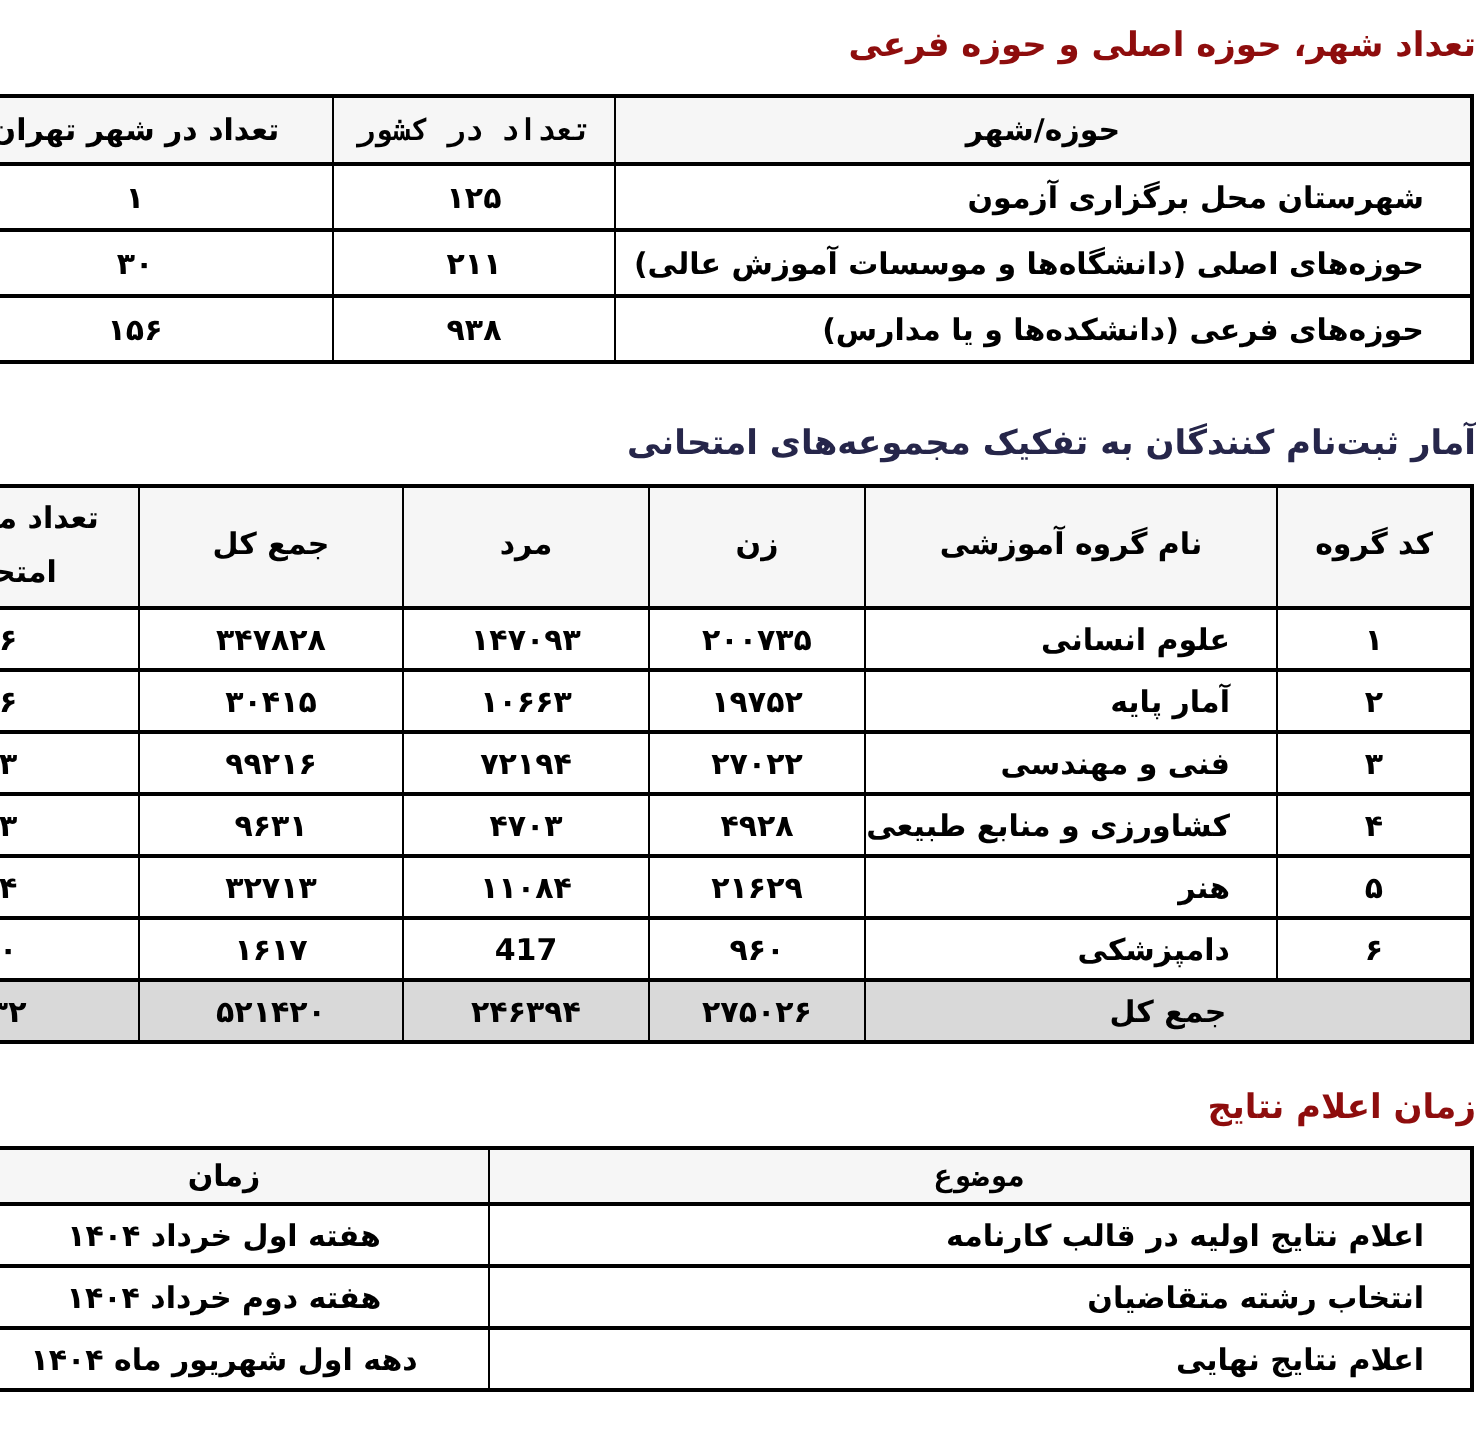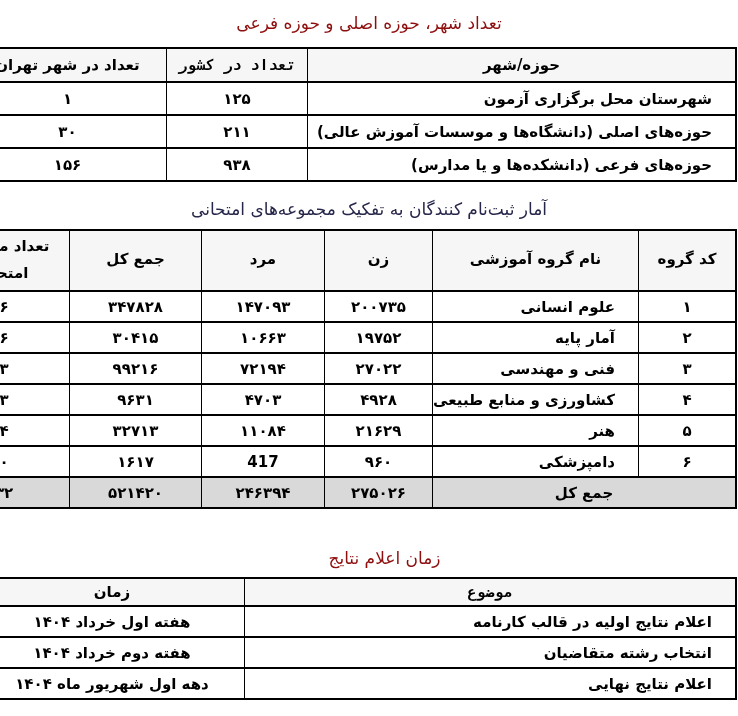--- a/index.html
+++ b/index.html
@@ -15,30 +15,29 @@
     direction: rtl;
     color: #000;
   }
   .page {
     width: 738px;
     height: 716px;
     position: relative;
   }
   .section-title {
     margin: 0;
-    text-align: center;
     font-size: 17px;
-    font-weight: 400;
+    font-weight: 700;
     line-height: 1.25;
   }
   .title-red   { color: #8e0d0d; }
   .title-dark  { color: #26264a; }
   .m-title1 { padding-top: 13px; }
-  .m-title2 { padding-top: 17px; }
-  .m-title3 { padding-top: 39px; margin-left: 31px; }
+  .m-title2 { padding-top: 30px; }
+  .m-title3 { padding-top: 22px; margin-left: 31px; }
 
   table {
     border-collapse: collapse;
     table-layout: fixed;
     width: 732px;
     margin: 0 1px 0 5px;
     border: 2px solid #000;
   }
   .t1 { margin-top: 13px; }
   .t2 { margin-top: 8px; }

